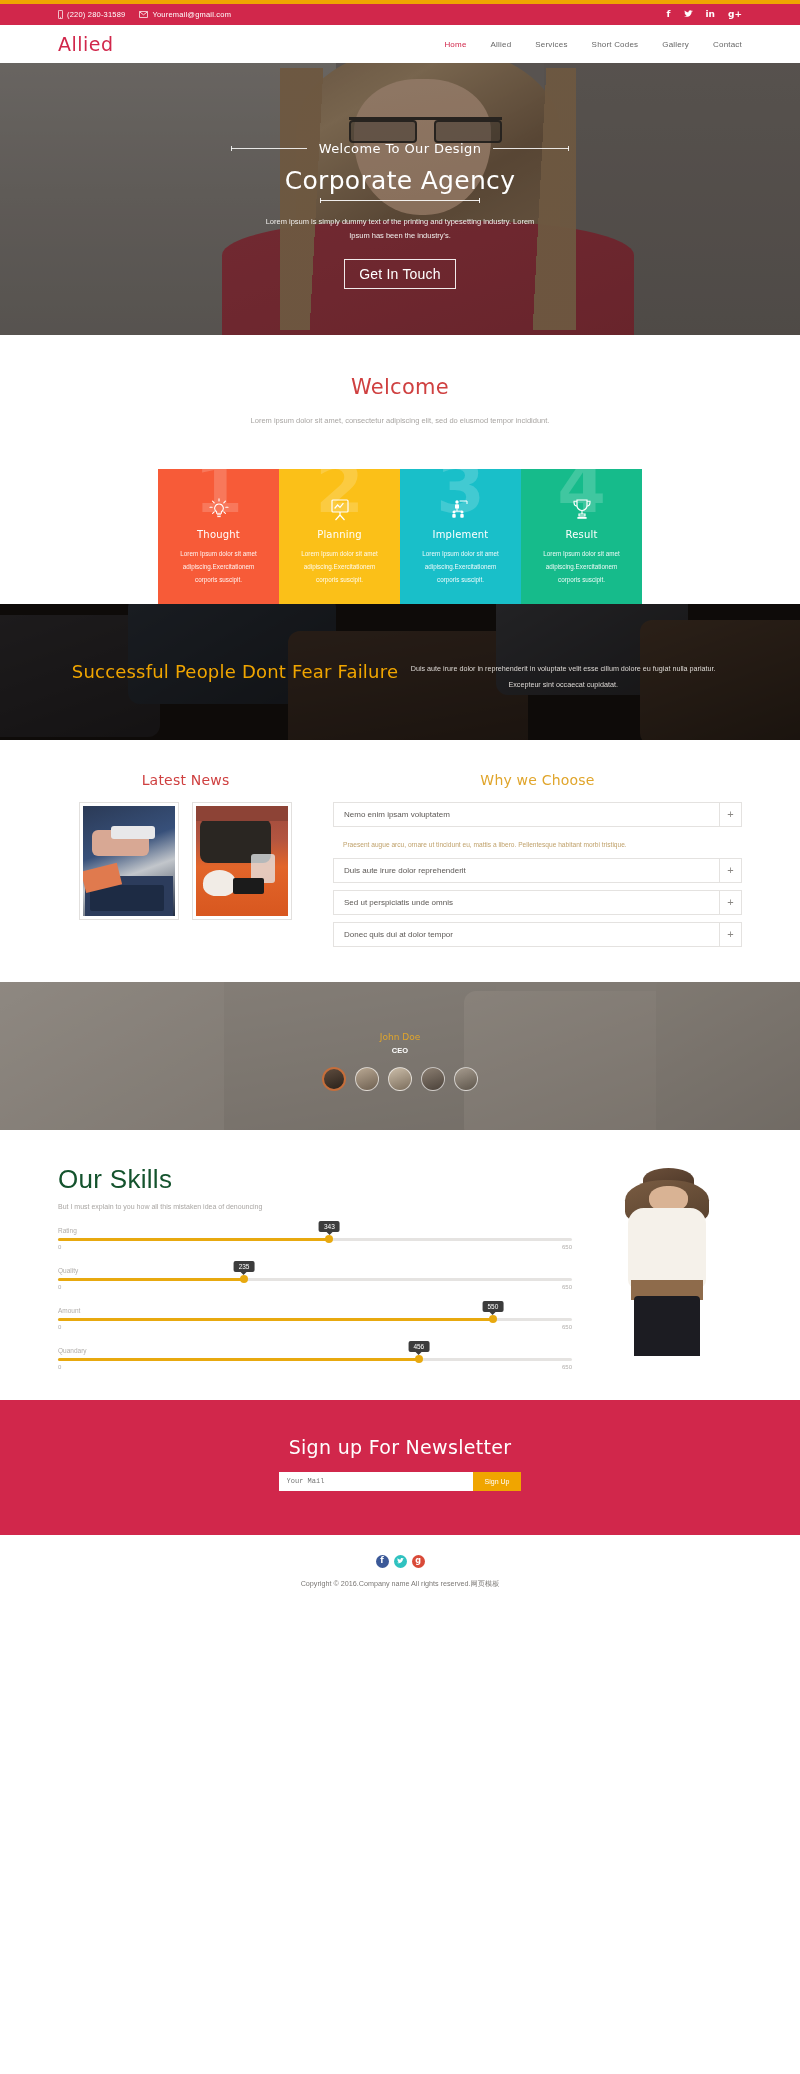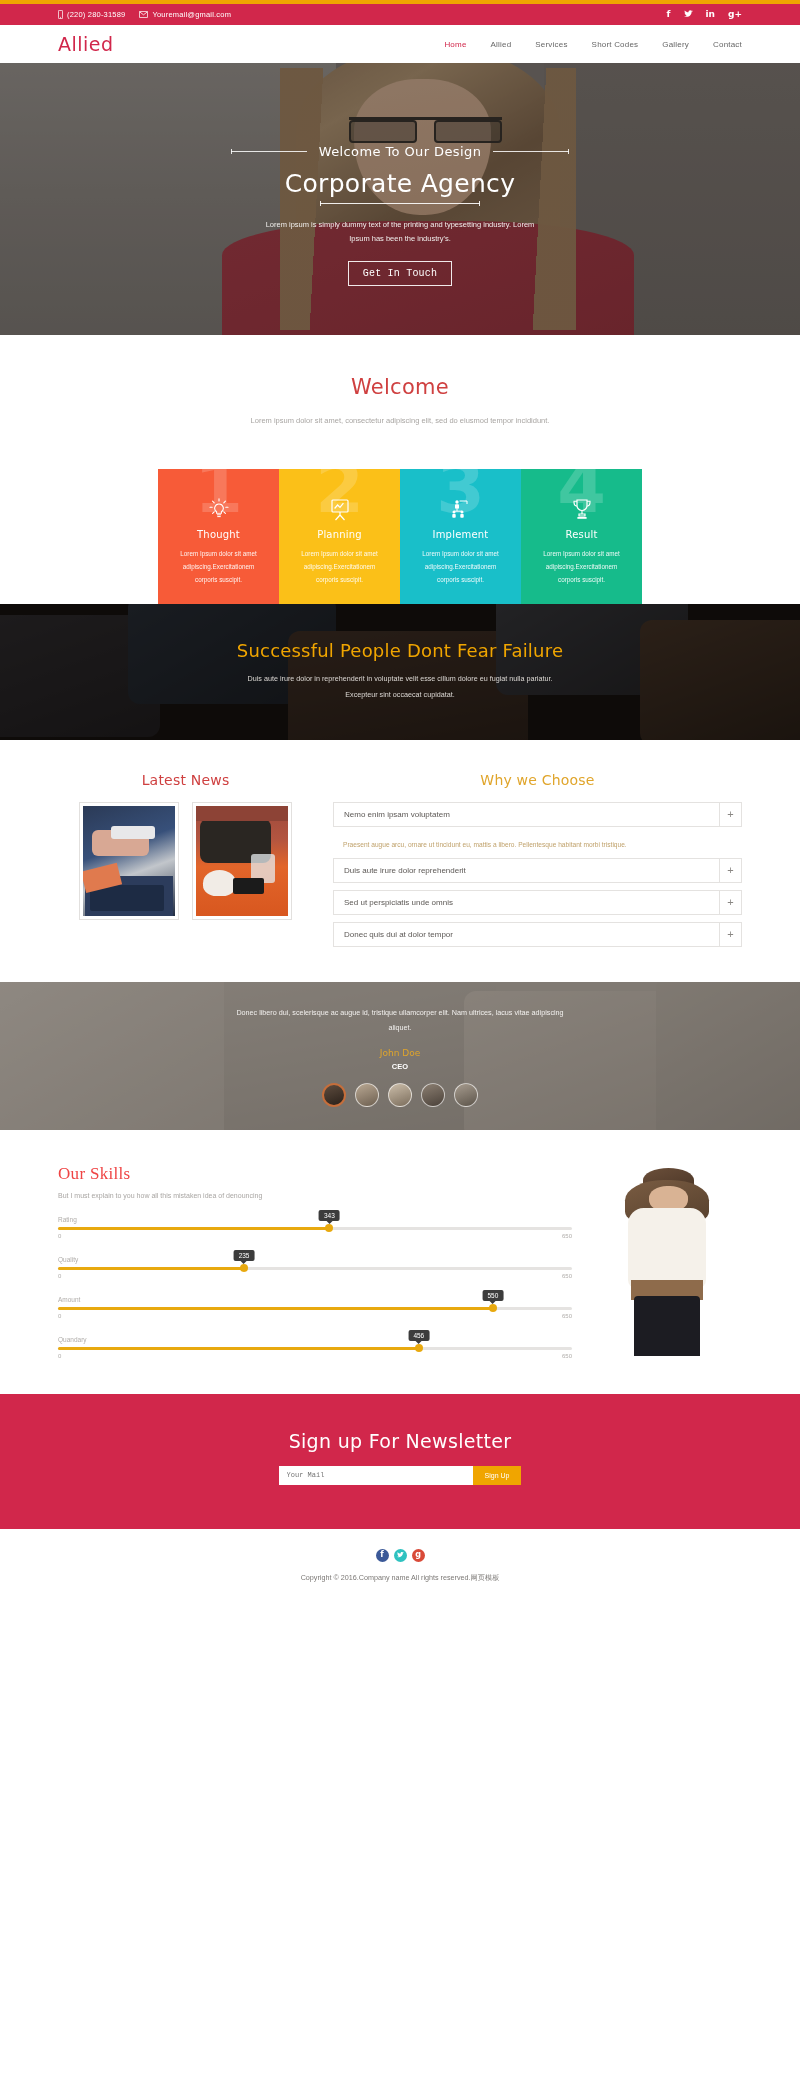--- a/index.html
+++ b/index.html
@@ -124,23 +124,23 @@
   .hero-underline:before, .hero-underline:after {
     content:""; position:absolute; top:-2px; height:5px; width:1px; background:rgba(255,255,255,.9);
   }
   .hero-underline:before { left:0; } .hero-underline:after { right:0; }
   .hero-desc {
     color: #f0eeec; font-size: 7.5px; line-height: 1.85; text-align: center;
     width: 285px; margin-top: 14px;
   }
   .btn-hero {
     margin-top: 16px; border: 1px solid rgba(255,255,255,.9);
-    color: #fff; background: transparent; font-size: 10px;
+    color: #fff; background: transparent; font-size: 14px;
     padding: 6px 14px; cursor: pointer; letter-spacing: .2px;
-    font-family: Liberation Mono, monospace;
+    font-family: Liberation Sans, sans-serif;
   }
 
   
   .welcome { padding: 40px 0 30px; text-align: center; background: #fff; }
   .sec-title {
     font-family: "DejaVu Sans", sans-serif; font-size: 21px;
     color: #cf4040; font-weight: normal; letter-spacing: .3px;
   }
   .sec-sub {
     font-size: 7.5px; color: #a9a6a3; line-height: 2.1; margin-top: 14px;
@@ -164,21 +164,21 @@
     font-family: "DejaVu Sans", sans-serif; margin-top: 6px; letter-spacing: .2px;
   }
   .card p {
     position: relative; z-index: 2; font-size: 6.3px; line-height: 2.1;
     margin-top: 7px; color: rgba(255,255,255,.92);
   }
 
   
   .banner {
     height: 136px; position: relative; overflow: hidden;
-    display: flex; flex-direction: column; align-items: center; justify-content: center;
+    display: flex; flex-direction: row; align-items: center; justify-content: center;
     background: #14100d;
   }
   .banner-bg { position: absolute; inset: 0; }
   .bnd { position: absolute; border-radius: 12px; }
   .banner-ov { position: absolute; inset: 0; background: rgba(12,10,8,.72); }
   .banner h3 {
     position: relative; z-index: 3; color: #f0a500; font-size: 18px;
     font-family: "DejaVu Sans", sans-serif; font-weight: normal; letter-spacing: .2px;
   }
   .banner p {
@@ -226,22 +226,22 @@
     font-family:"DejaVu Sans",sans-serif; margin-top: 12px; }
   .testi .role { position: relative; z-index:3; color: #fff; font-size: 7.5px; font-weight: bold; margin-top: 4px; }
   .avatars { position: relative; z-index:3; display: flex; gap: 9px; margin-top: 12px; }
   .av { width: 24px; height: 24px; border-radius: 50%; border: 1px solid rgba(255,255,255,.65);
         overflow: hidden; position: relative; cursor: pointer; }
   .av.active { border: 2px solid #c56e3b; }
 
   
   .skills { display: flex; padding: 34px 58px 30px; background: #fff; gap: 20px; }
   .skills-left { flex: 1; }
-  .skills-left > h2 { font-family:Liberation Serif, serif; font-size: 17px; font-weight: normal;
-                      color: #ef4444; letter-spacing:.3px; }
+  .skills-left > h2 { font-family:Liberation Sans, sans-serif; font-size: 26px; font-weight: normal;
+                      color: #14532d; letter-spacing:.3px; }
   .skills-left > .lead { font-size: 7px; color: #a9a6a3; margin-top: 8px; }
   .slider-block { margin-top: 17px; }
   .slider-label { font-size: 6.5px; color: #b0adaa; margin-bottom: 4px; }
   .track { position: relative; height: 3px; background: #e5e3e1; border-radius: 2px; }
   .fill { position: absolute; left: 0; top: 0; height: 3px; background: #e8a90f; border-radius: 2px; }
   .knob { position: absolute; top: -2.5px; width: 8px; height: 8px; border-radius: 50%;
           background: #e8a90f; transform: translateX(-4px); cursor: pointer; }
   .bubble {
     position: absolute; top: -17px; transform: translateX(-50%);
     background: #3c3c3c; color: #fff; font-size: 6.5px; padding: 2px 5px;
@@ -491,21 +491,20 @@
   </section>
 
   <section class="testi">
     <div class="testi-bg">
       <div class="bnd" style="left:-4%;top:0;width:36%;height:100%;background:linear-gradient(150deg,#b6b0a8,#8b857d)"></div>
       <div class="bnd" style="left:28%;top:-10%;width:34%;height:120%;background:linear-gradient(170deg,#9a948c,#6f6a63)"></div>
       <div class="bnd" style="left:58%;top:6%;width:30%;height:100%;background:linear-gradient(160deg,#a49d94,#7b746c)"></div>
       <div class="bnd" style="left:82%;top:-4%;width:26%;height:110%;background:linear-gradient(150deg,#8e887f,#5f5a54)"></div>
     </div>
     <div class="testi-ov"></div>
-    <p>Donec libero dui, scelerisque ac augue id, tristique ullamcorper elit. Nam ultrices, lacus vitae adipiscing aliquet.</p>
     <div class="name">John Doe</div>
     <div class="role">CEO</div>
     <div class="avatars">
       <div class="av active" style="background:linear-gradient(160deg,#5e4c3e,#2a211a)"></div>
       <div class="av" style="background:linear-gradient(160deg,#b9a893,#6d5f50)"></div>
       <div class="av" style="background:linear-gradient(160deg,#cbbda9,#7b6d5c)"></div>
       <div class="av" style="background:linear-gradient(160deg,#8c7f72,#4a4139)"></div>
       <div class="av" style="background:linear-gradient(160deg,#a79c8f,#5c544a)"></div>
     </div>
   </section>

